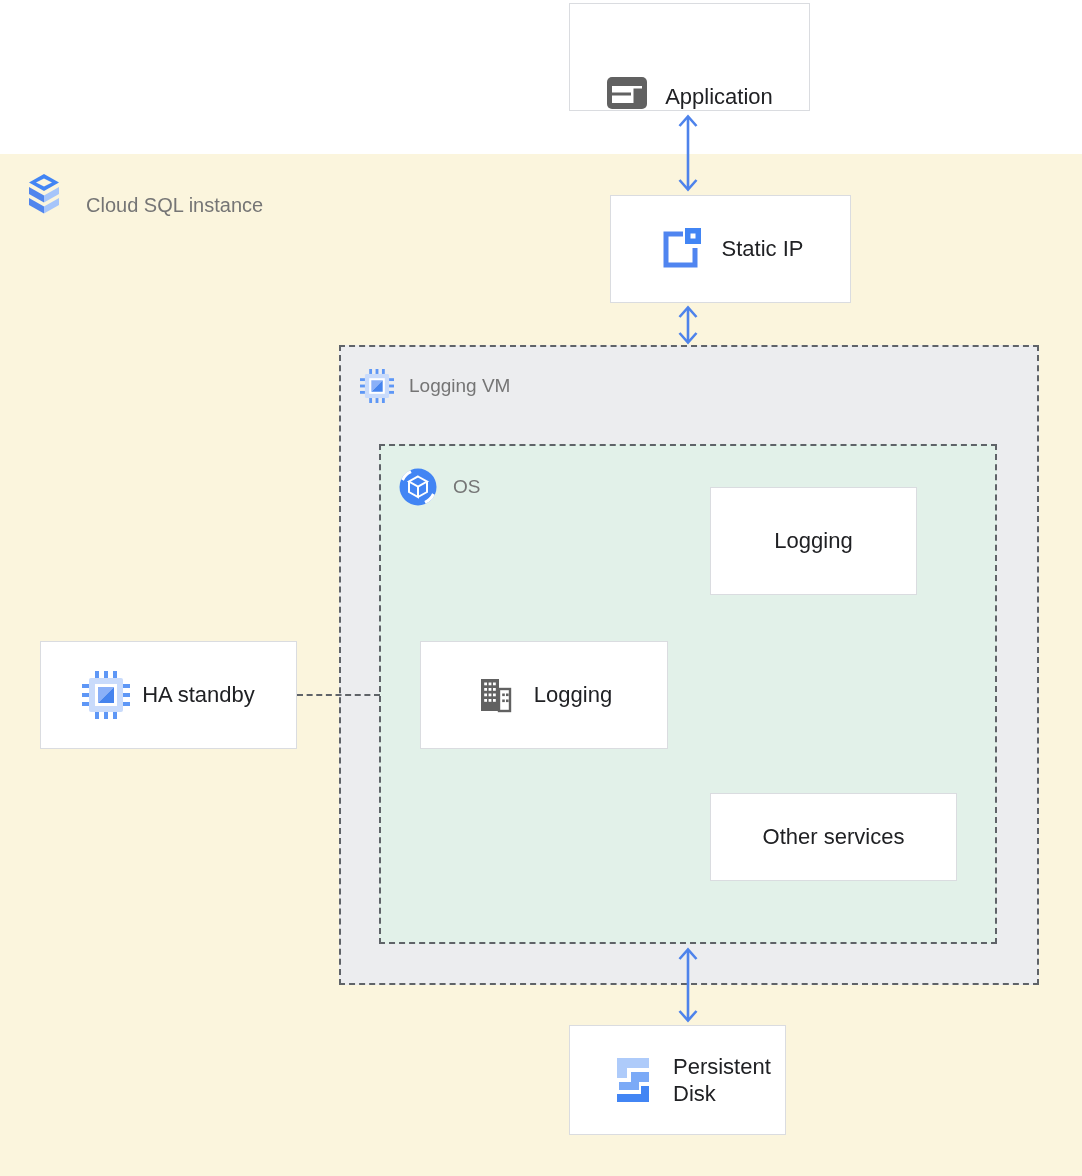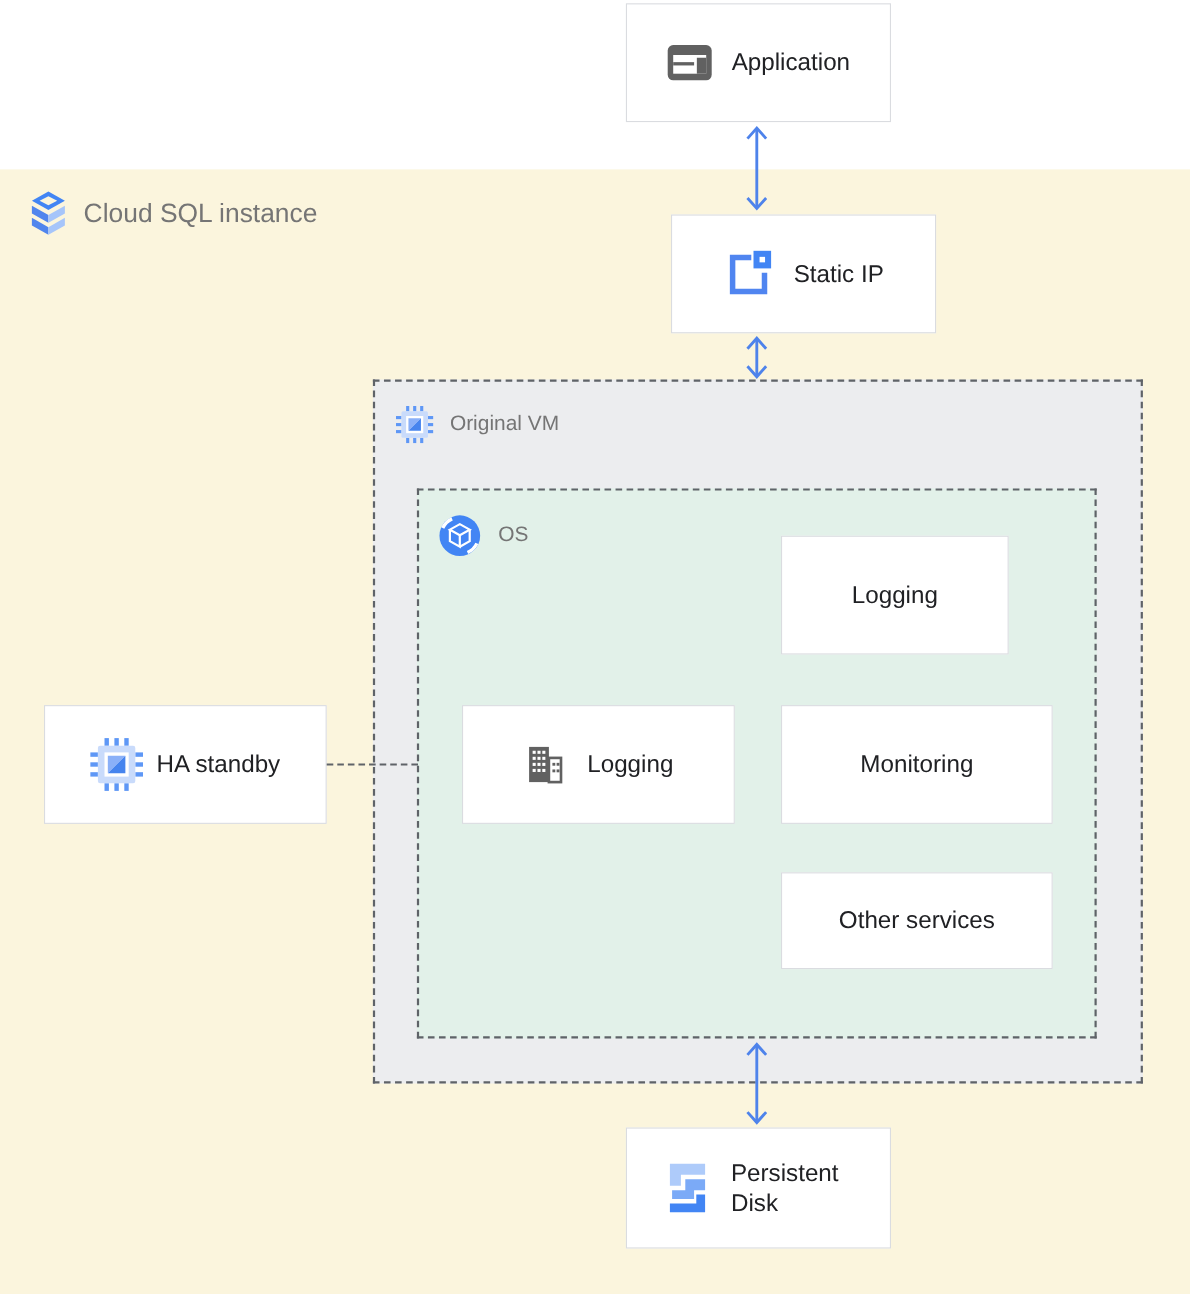--- a/index.html
+++ b/index.html
@@ -6,31 +6,31 @@
   .canvas{position:relative;width:1082px;height:1176px;background:#ffffff;overflow:hidden;
           font-family:"Liberation Sans","DejaVu Sans",sans-serif;}
   .yellow-band{position:absolute;left:0;top:154px;width:1082px;height:1022px;background:#fbf5dd;}
   .region-dashed{position:absolute;border:2px dashed #5f6368;box-sizing:border-box;}
   .vm-region{left:339px;top:345px;width:700px;height:640px;background:#ecedef;}
   .os-region{left:379px;top:444px;width:618px;height:500px;background:#e2f1e9;}
   .node{position:absolute;background:#ffffff;border:1px solid #dadce0;box-sizing:border-box;
         display:flex;align-items:center;justify-content:center;gap:20px;
         color:#202124;font-size:22px;}
   .node .label{white-space:nowrap;}
-  .node-application{left:569px;top:3px;width:241px;height:108px;gap:17px;}
+  .node-application{left:569px;top:3px;width:241px;height:108px;gap:17px;align-items:flex-end;}
   .node-staticip{left:569px;top:195px;width:241px;height:108px;margin-left:41px;}
   .node-hastandby{left:40px;top:641px;width:257px;height:108px;gap:12px;}
   .node-database{left:420px;top:641px;width:248px;height:108px;}
   .node-logging{left:710px;top:487px;width:207px;height:108px;}
   .node-monitoring{left:710px;top:641px;width:247px;height:108px;}
   .node-otherservices{left:710px;top:793px;width:247px;height:88px;}
-  .node-disk{left:569px;top:1025px;width:241px;height:110px;gap:22px;}
+  .node-disk{left:569px;top:1025px;width:217px;height:110px;gap:22px;justify-content:flex-end;}
   .node-disk .label{white-space:normal;width:112px;line-height:1.25;}
   .region-label{position:absolute;display:flex;align-items:center;color:#757575;}
-  .lbl-cloudsql{left:24px;top:173px;gap:12px;font-size:24px;}
+  .lbl-cloudsql{left:24px;top:173px;gap:22px;font-size:20px;align-items:flex-end;}
   .lbl-vm{left:360px;top:369px;gap:15px;font-size:19px;}
   .lbl-os{left:398px;top:467px;gap:15px;font-size:19px;}
   .arrow{position:absolute;left:675px;}
   .arrow1{top:113px;} .arrow2{top:305px;} .arrow3{top:946px;}
   .connector{position:absolute;left:297px;top:694px;width:83px;height:0;
              border-top:2px dashed #5f6368;}
   .icon{display:flex;align-items:center;justify-content:center;flex:0 0 auto;}
 </style>
 </head>
 <body>
@@ -73,21 +73,21 @@
           <rect x="41" y="13" width="7" height="4"></rect>
             <rect x="41" y="22" width="7" height="4"></rect>
             <rect x="41" y="31" width="7" height="4"></rect>
         </g>
         <rect x="7" y="7" width="34" height="34" rx="2" fill="#c9dbfb"></rect>
         <rect x="13" y="13" width="22" height="22" fill="#ffffff"></rect>
         <polygon points="16,16 32,16 16,32" fill="#8ab0f8"></polygon>
         <polygon points="32,16 32,32 16,32" fill="#4684ee"></polygon>
       </svg>
     </span>
-    <span>Original VM</span>
+    <span>Logging VM</span>
   </div>
 
   <div class="region-label lbl-os">
     <span class="icon">
       <svg width="40" height="40" viewBox="0 0 40 40">
         <circle cx="20" cy="20" r="18.5" fill="#4285f4"></circle>
         <path d="M4.5,13 A17,17 0 0 1 13,4.7" stroke="#ffffff" stroke-width="3" fill="none"></path>
         <path d="M35.5,27 A17,17 0 0 1 27,35.3" stroke="#ffffff" stroke-width="3" fill="none"></path>
         <polygon points="20,9.5 29,14.5 20,19.5 11,14.5" fill="none" stroke="#ffffff" stroke-width="2"></polygon>
         <path d="M11,14.5 V25 L20,30 V19.5" fill="none" stroke="#ffffff" stroke-width="2"></path>
@@ -173,23 +173,20 @@
         </g>
       </svg>
     </span>
     <span class="label">Logging</span>
   </div>
 
   <div class="node node-logging">
     <span class="label">Logging</span>
   </div>
 
-  <div class="node node-monitoring">
-    <span class="label">Monitoring</span>
-  </div>
 
   <div class="node node-otherservices">
     <span class="label">Other services</span>
   </div>
 
   <div class="node node-disk">
     <span class="icon">
       <svg width="40" height="48" viewBox="0 0 40 48">
         <path d="M6,2 H38 V12 H16 V22 H6 Z" fill="#aecbfa"></path>
         <path d="M20,16 H38 V26 H28 V34 H8 V26 H20 Z" fill="#7baaf7"></path>

